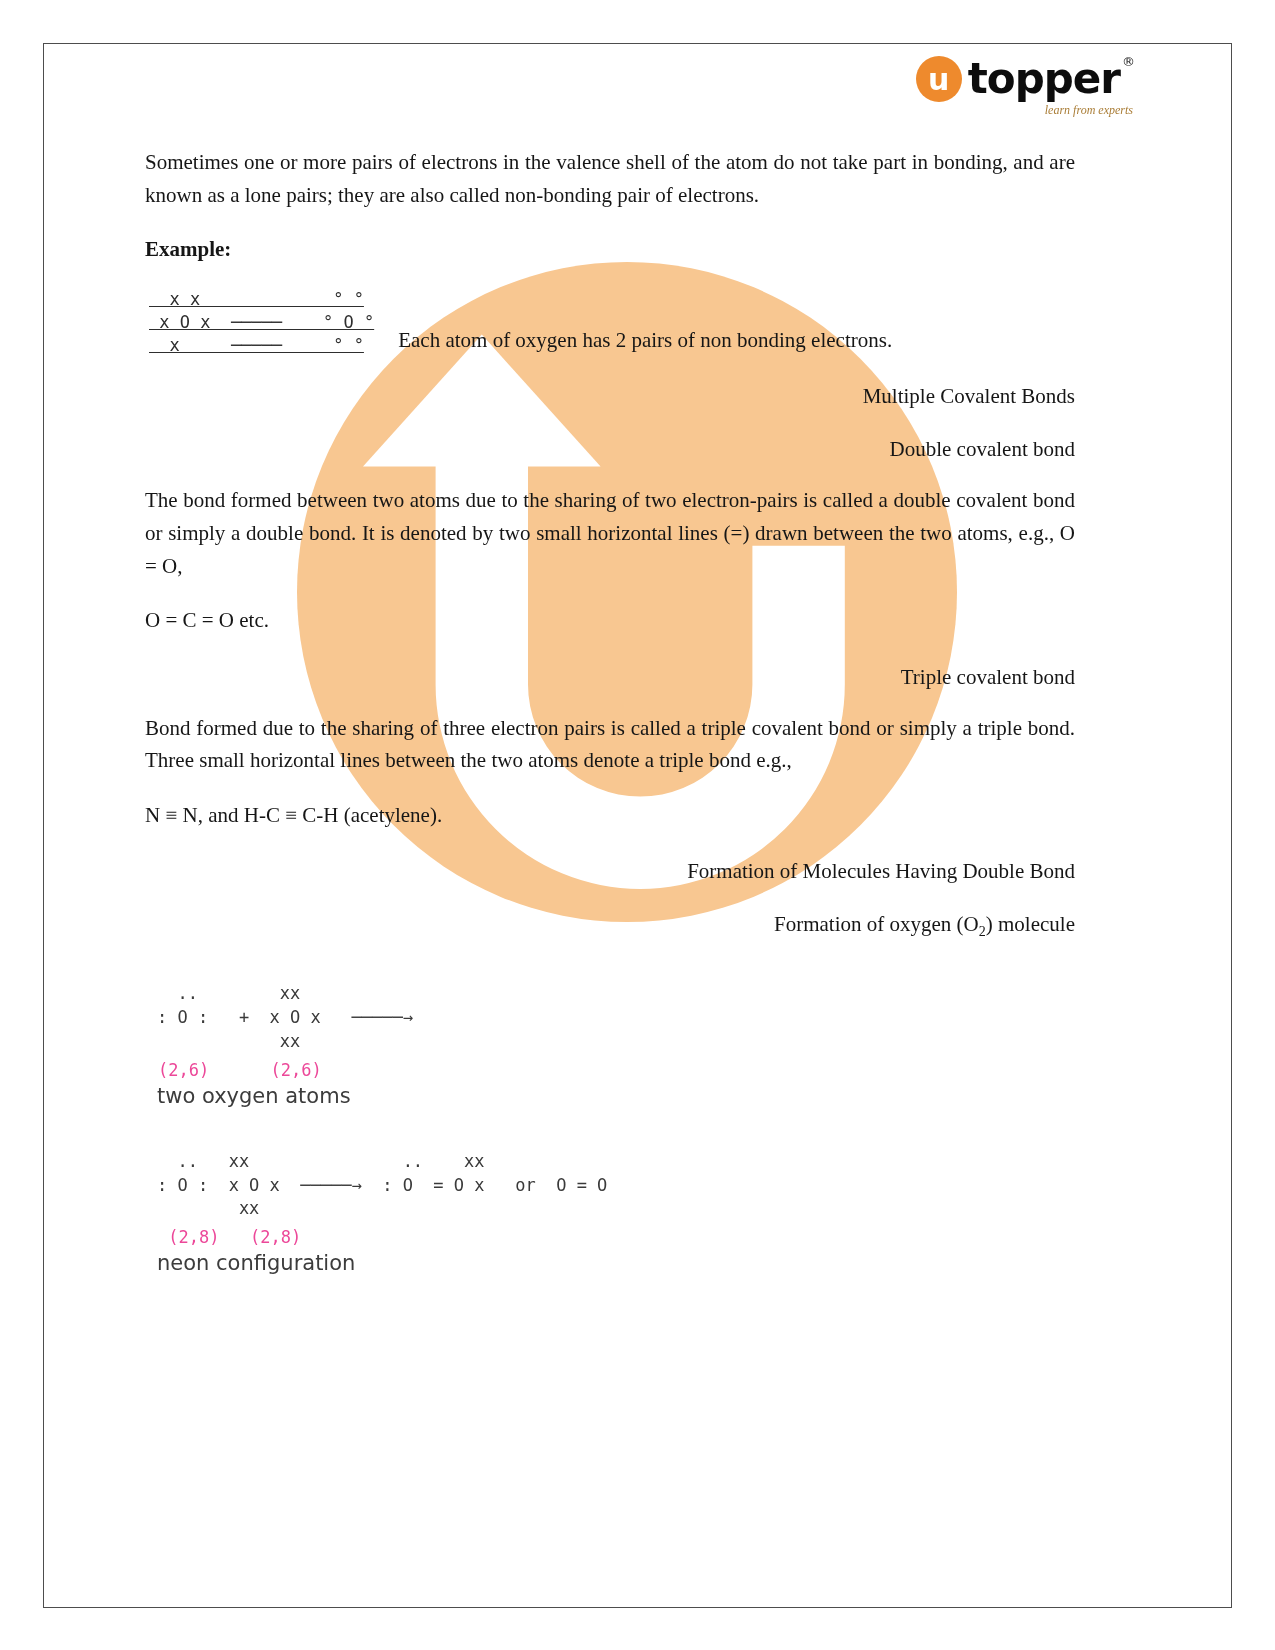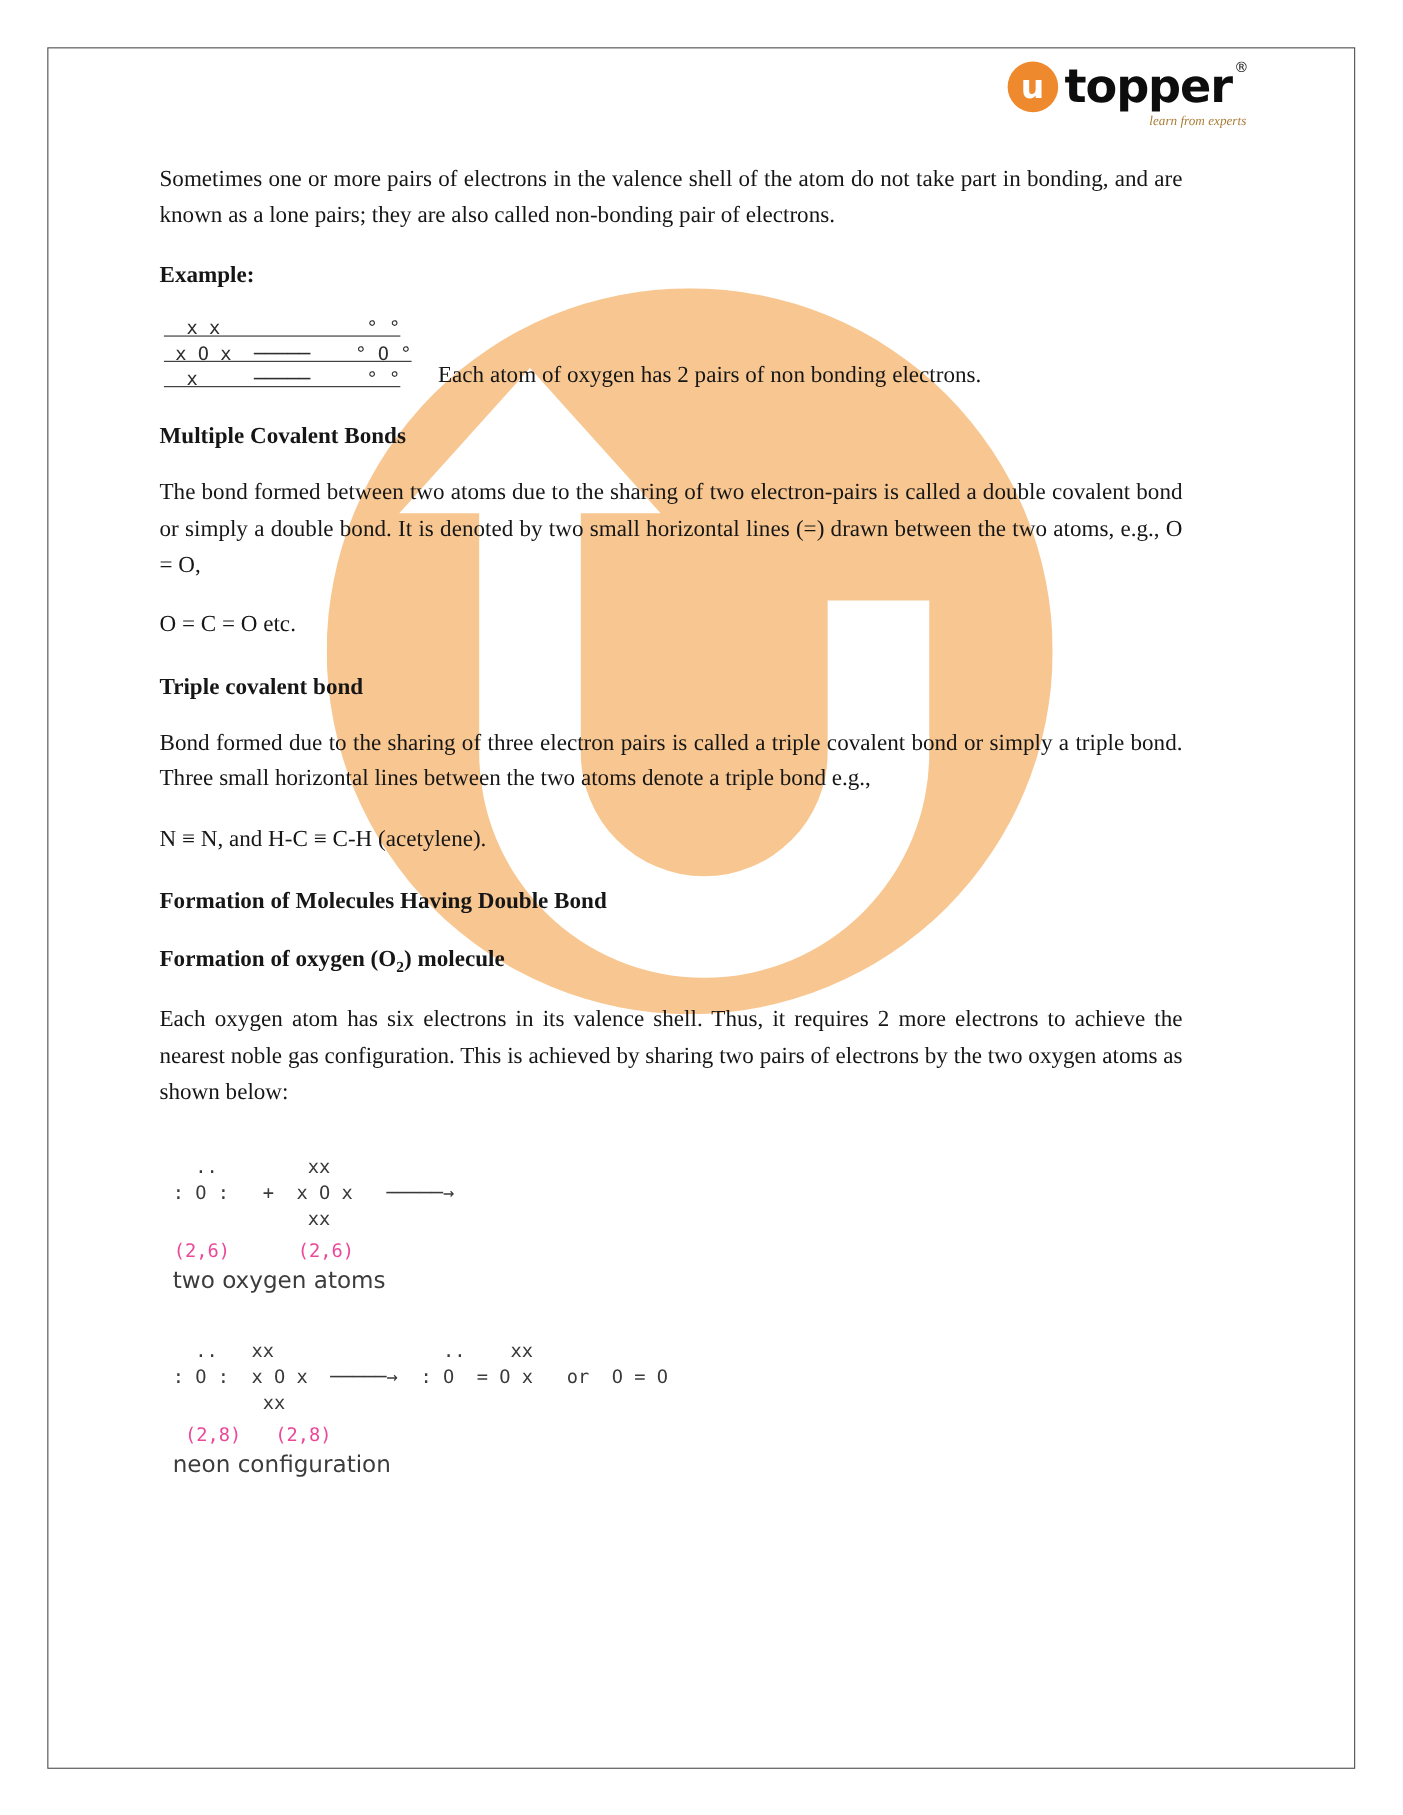--- a/index.html
+++ b/index.html
@@ -43,21 +43,21 @@
     font-family:"Liberation Serif", serif;
   }
   .content {
     position:relative; z-index:1;
     margin:146px 200px 0 145px;
   }
   .content p {
     font-size:21px; line-height:1.55; text-align:justify; margin-bottom:22px;
   }
   .content h3 {
-    font-size:21px; font-weight:bold; margin:28px 0 22px 0;
+    font-size:21px; font-weight:normal; margin:28px 0 22px 0;text-align:right;
   }
   .bold { font-weight:bold; }
   .example-row {
     display:flex; align-items:flex-end; margin:2px 0 10px 0;
   }
   pre.lewis {
     font-family:"DejaVu Sans Mono", monospace;
     font-size:17px; line-height:1.35; color:#2e2e2e;
     margin:0 24px 0 4px;
     text-decoration:underline;
@@ -111,36 +111,36 @@
   <div class="example-row">
     <pre class="lewis">  x x             ° °
  x O x  ─────    ° O °
   x     ─────     ° °</pre>
     <p class="example-caption">Each atom of oxygen has 2 pairs of non bonding electrons.</p>
   </div>
 
   <h3>Multiple Covalent Bonds</h3>
 
 
+  <h3>Double covalent bond</h3>
 
   <p>The bond formed between two atoms due to the sharing of two electron-pairs is called a double covalent bond or simply a double bond. It is denoted by two small horizontal lines (=) drawn between the two atoms, e.g., O = O,</p>
 
   <p>O = C = O etc.</p>
 
   <h3>Triple covalent bond</h3>
 
   <p>Bond formed due to the sharing of three electron pairs is called a triple covalent bond or simply a triple bond. Three small horizontal lines between the two atoms denote a triple bond e.g.,</p>
 
   <p>N ≡ N, and H-C ≡ C-H (acetylene).</p>
 
   <h3>Formation of Molecules Having Double Bond</h3>
 
   <h3><span>Formation of oxygen (O</span><sub>2</sub><span>) molecule</span></h3>
 
-  <p>Each oxygen atom has six electrons in its valence shell. Thus, it requires 2 more electrons to achieve the nearest noble gas configuration. This is achieved by sharing two pairs of electrons by the two oxygen atoms as shown below:</p>
 
   <div class="formation">
     <pre class="lewis2">  ..        xx
 : O :   +  x O x   ─────→
             xx</pre>
     <div class="counts">(2,6)      (2,6)</div>
     <div class="diag-caption">two oxygen atoms</div>
   </div>
 
   <div class="formation">

